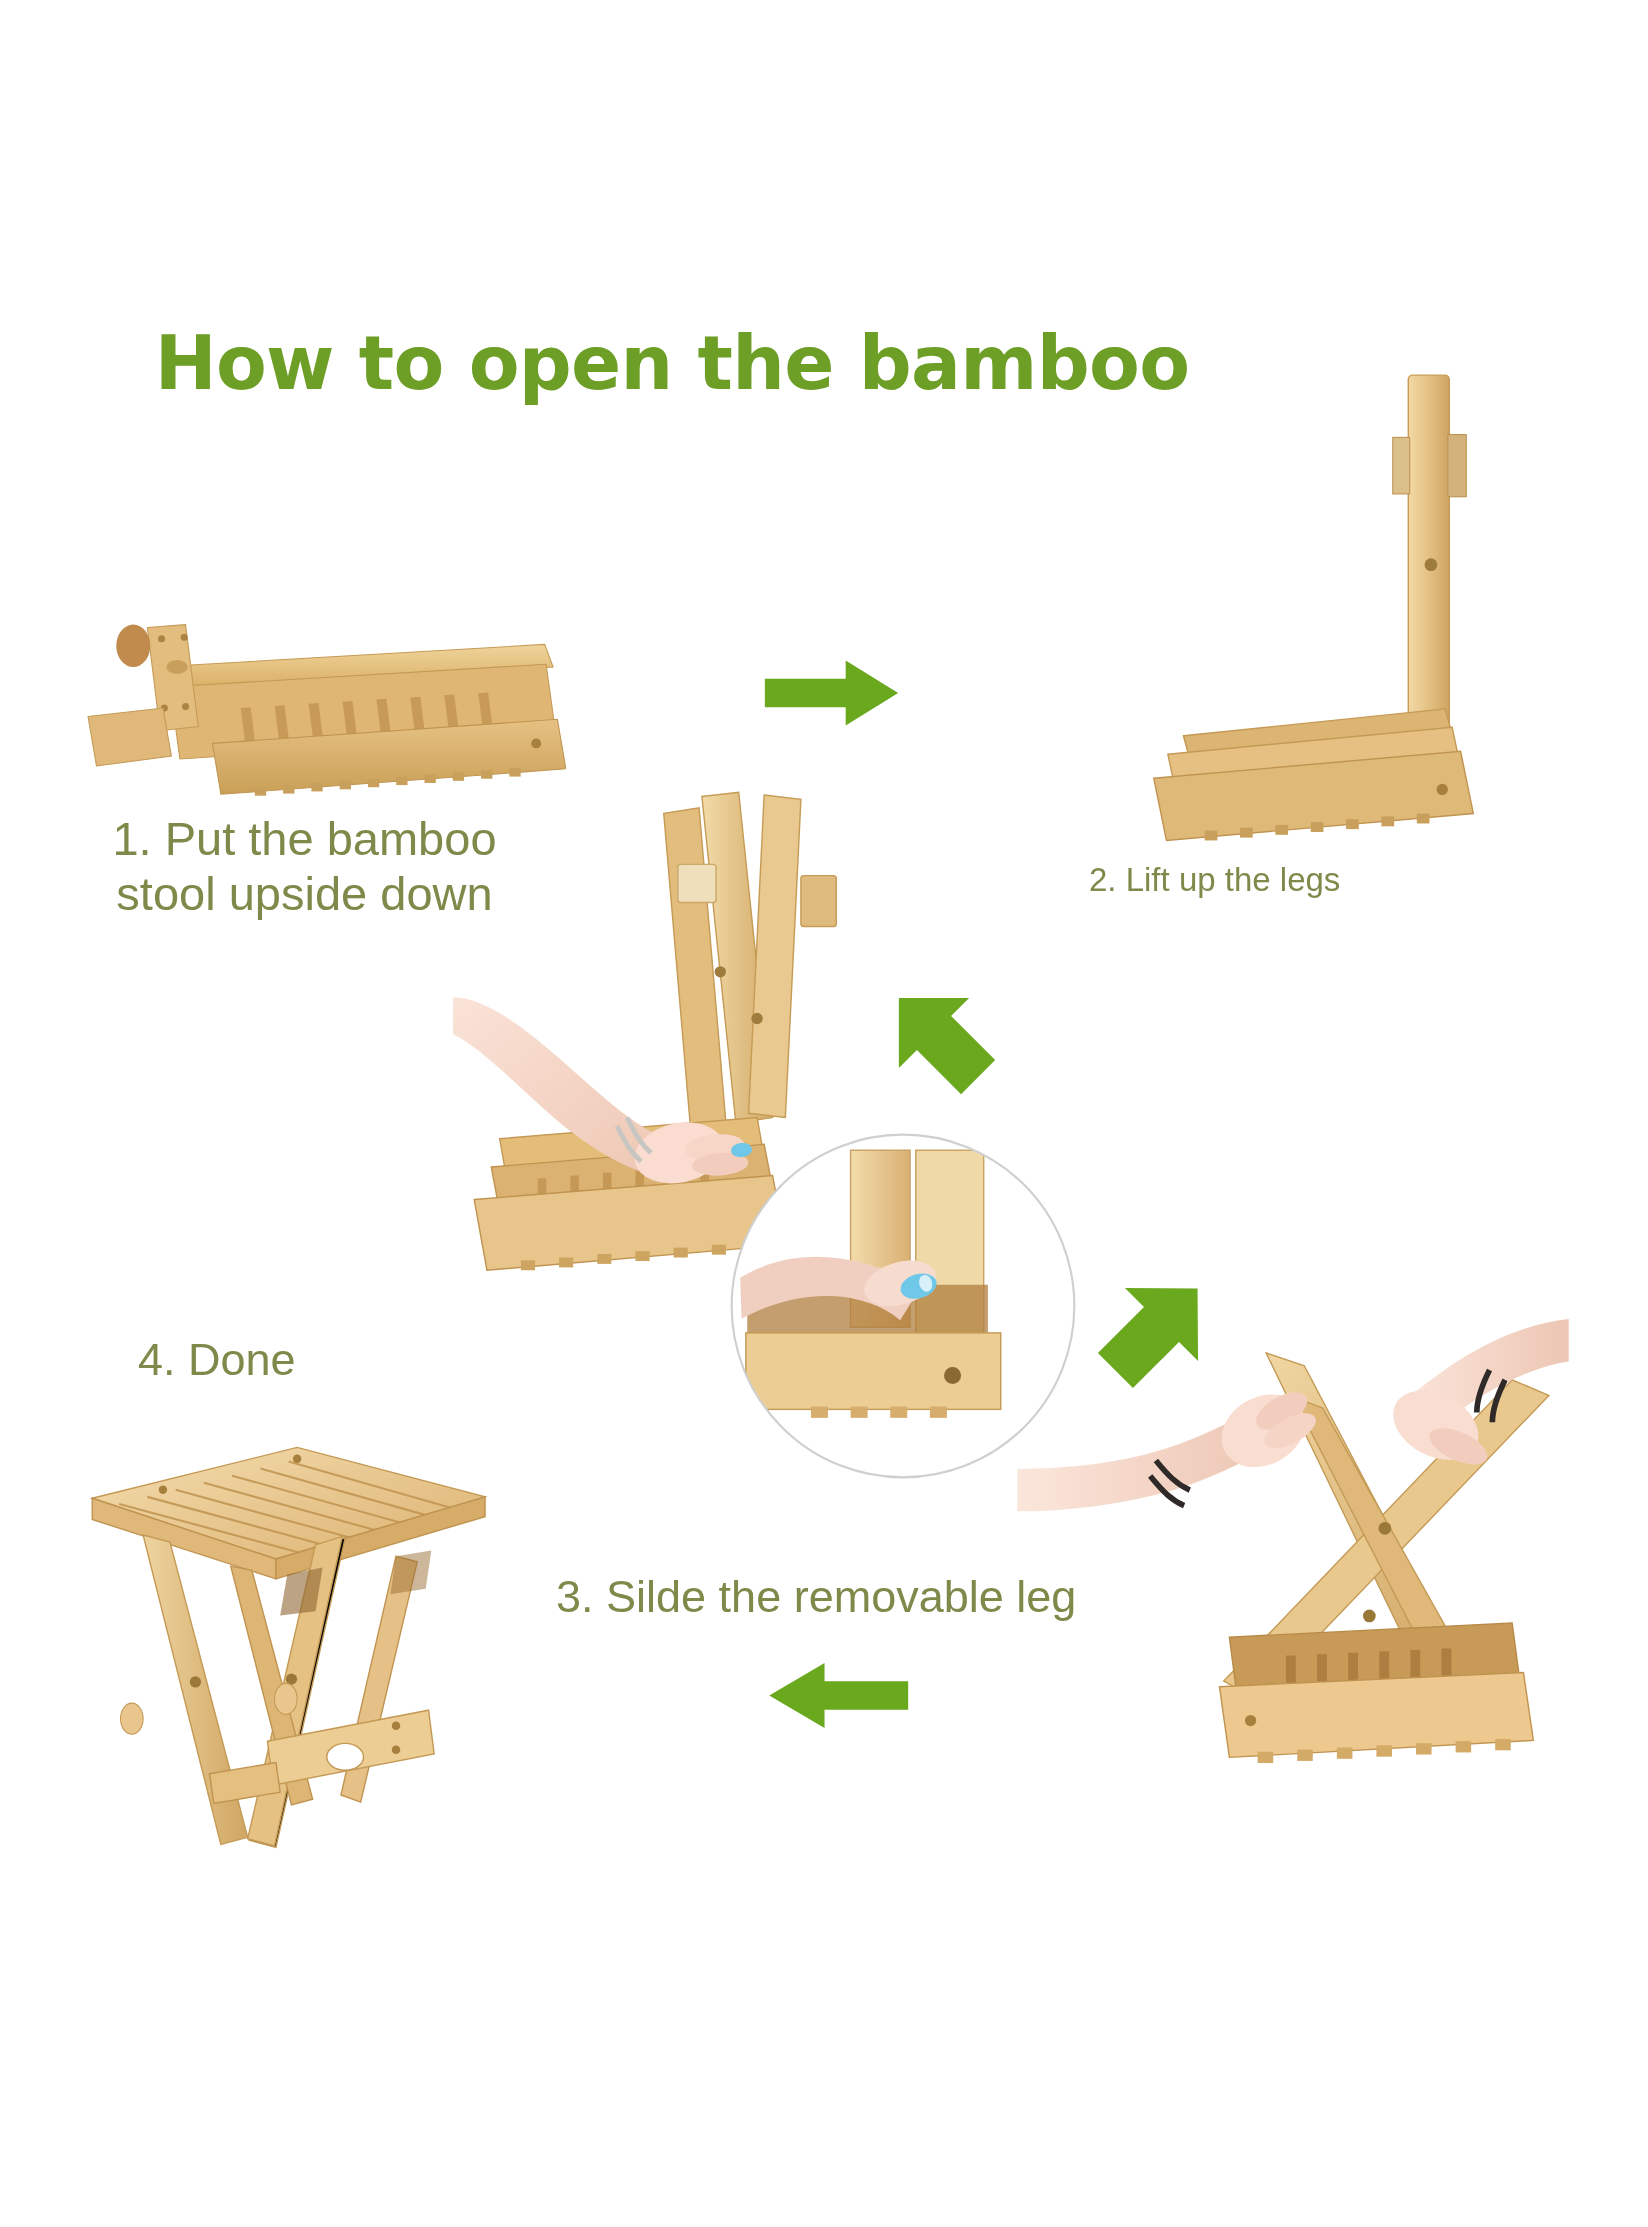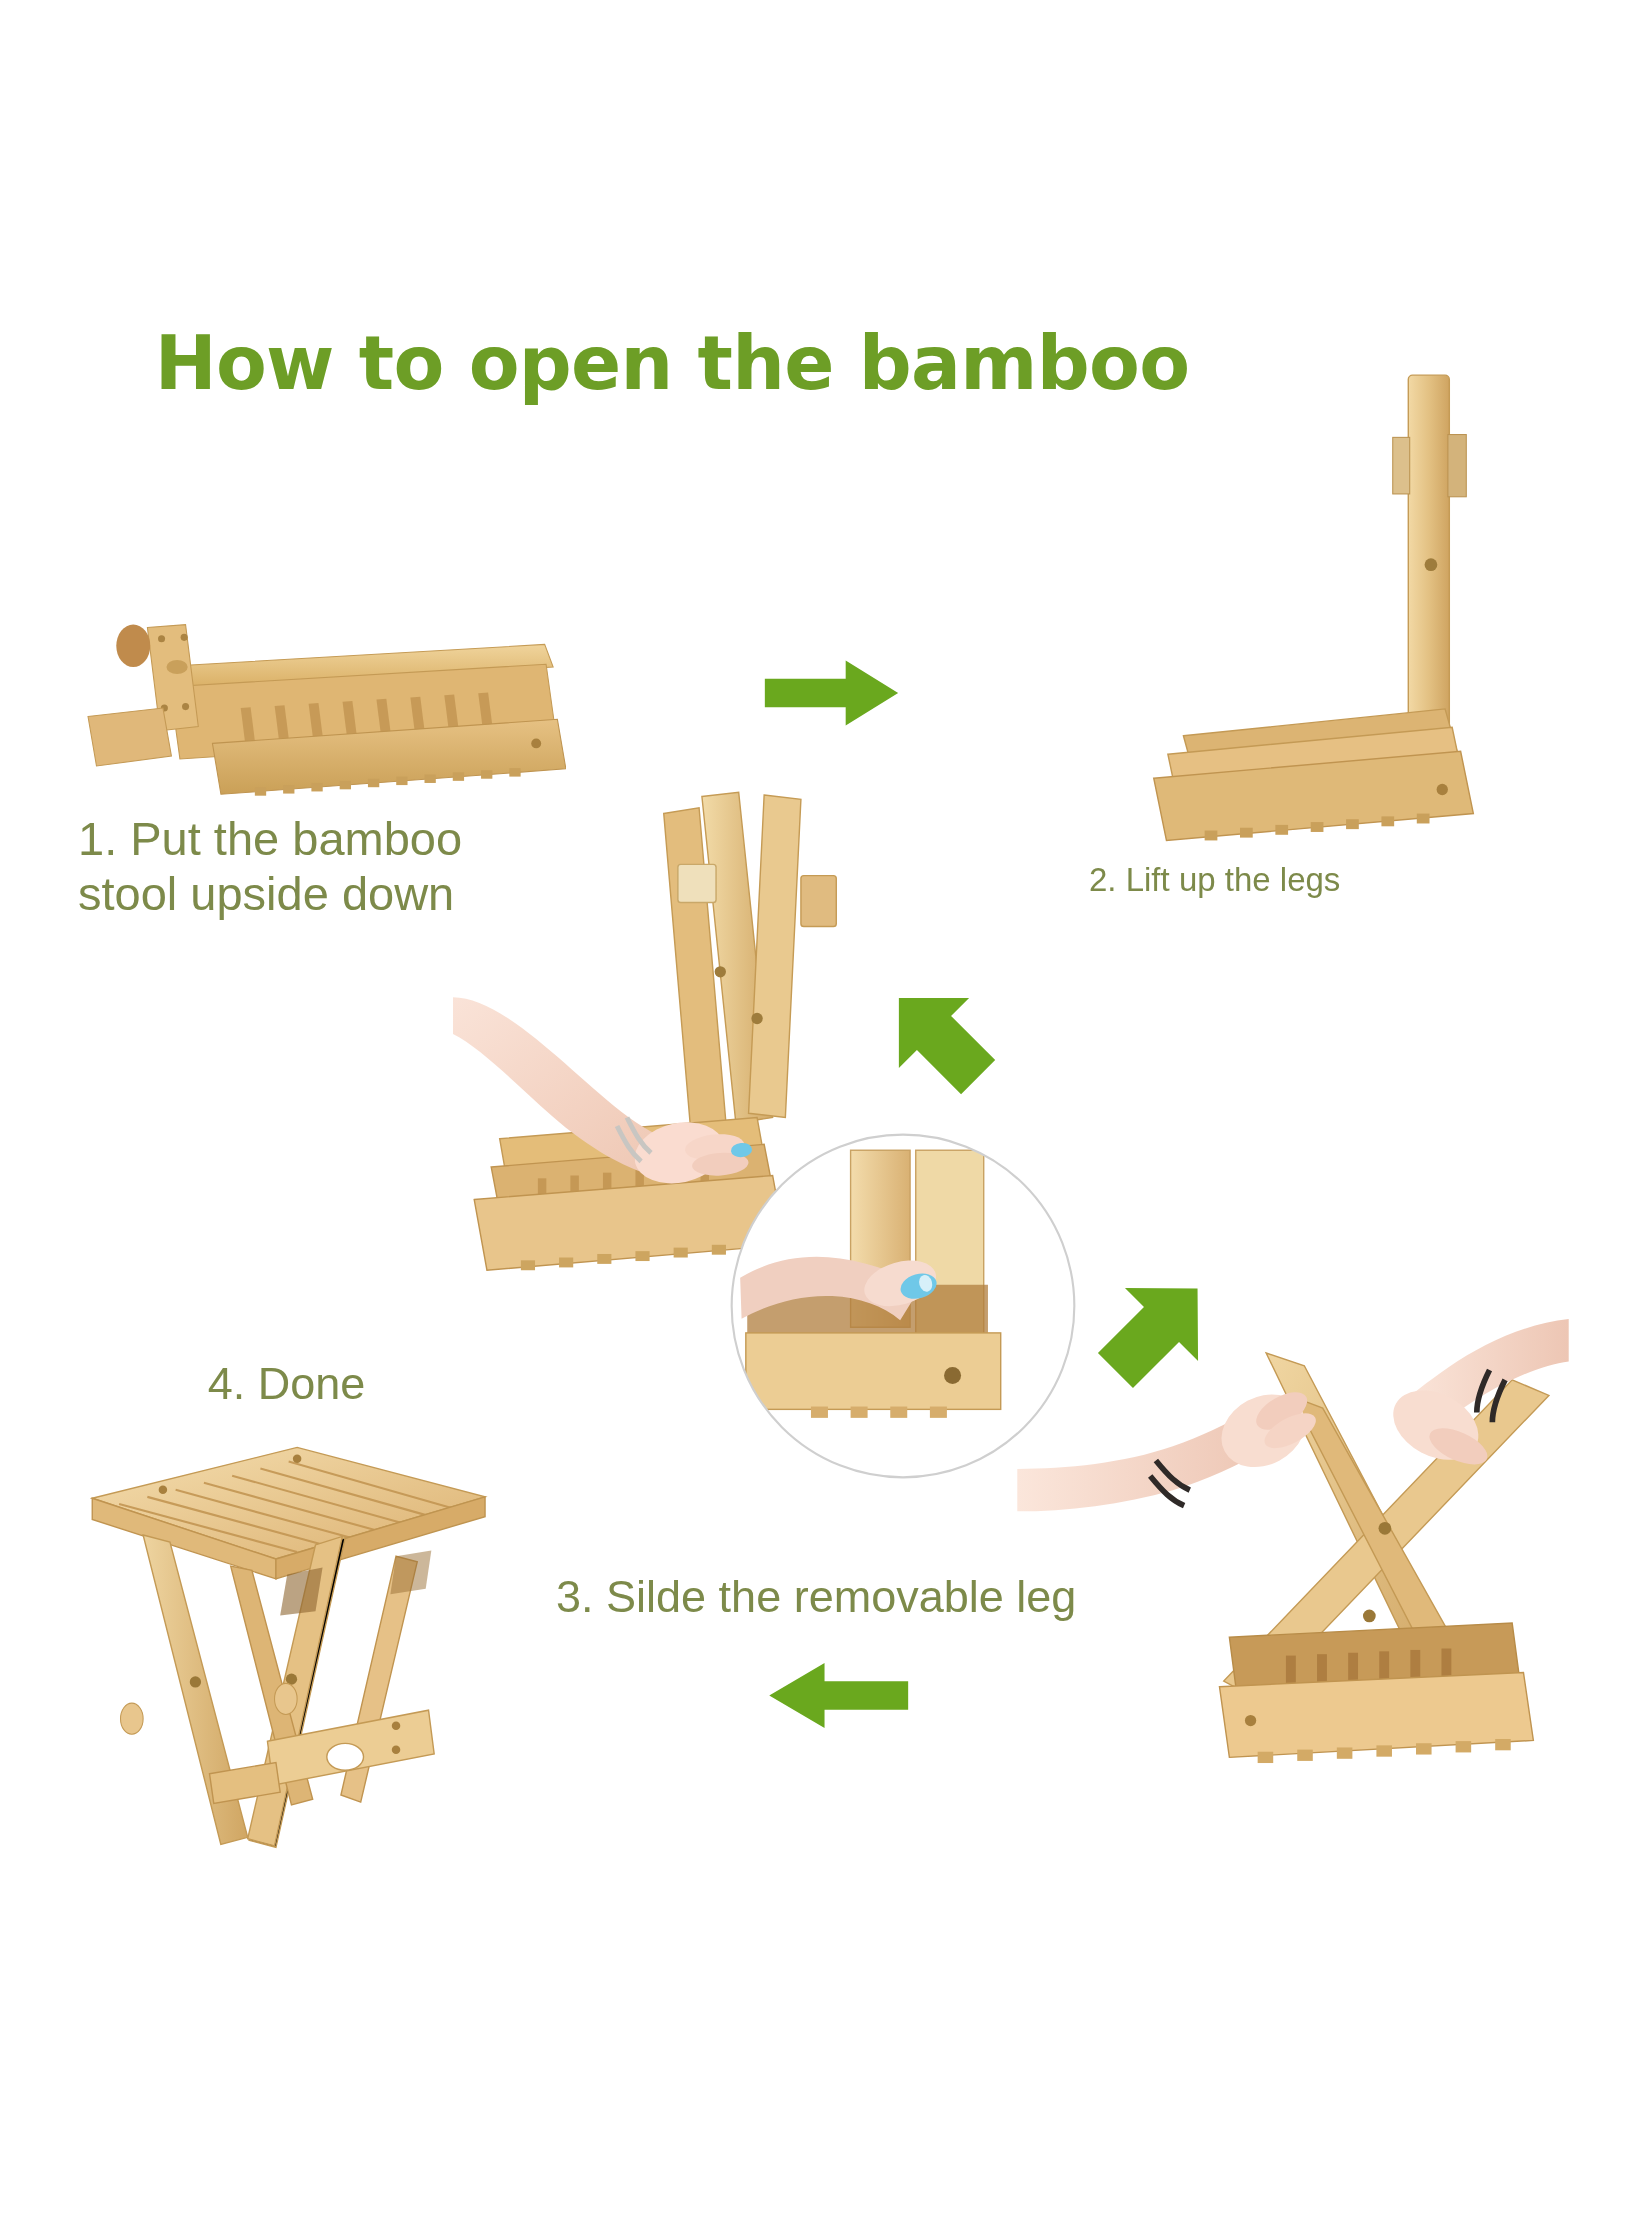--- a/index.html
+++ b/index.html
@@ -32,25 +32,26 @@
   }
 
   
   .caption {
     position: absolute;
     font-family: "Liberation Sans", sans-serif;
     font-weight: 400;
     color: #7d8a4a;
     line-height: 1.16;
     white-space: pre-line;
+    text-align: center;
   }
   .caption-1 { left: 78px;  top: 812px; width: 453px; font-size: 47px; }
   .caption-2 { left: 1089px; top: 861px; width: 438px; font-size: 33px; text-align: left;}
   .caption-3 { left: 544px;  top: 1571px; width: 622px; font-size: 45px; text-align: left; margin-left: 12px;}
-  .caption-4 { left: 138px;  top: 1334px; width: 297px; font-size: 45px; text-align: center; margin-top: 24px;}
+  .caption-4 { left: 138px;  top: 1334px; width: 297px; font-size: 45px; text-align: left;}
 
   
   .arrow { position: absolute; }
   .arrow svg { display: block; width: 100%; height: 100%; }
 
   .arrow-right-top { left: 762px; top: 656px;  width: 139px; height: 74px; }
   .arrow-down-left { left: 878px; top: 977px; width: 122px; height: 122px; }
   .arrow-down-right{ left: 1093px; top: 1267px; width: 126px; height: 126px; }
   .arrow-left-bot  { left: 765px; top: 1660px; width: 146px; height: 71px; }
 

